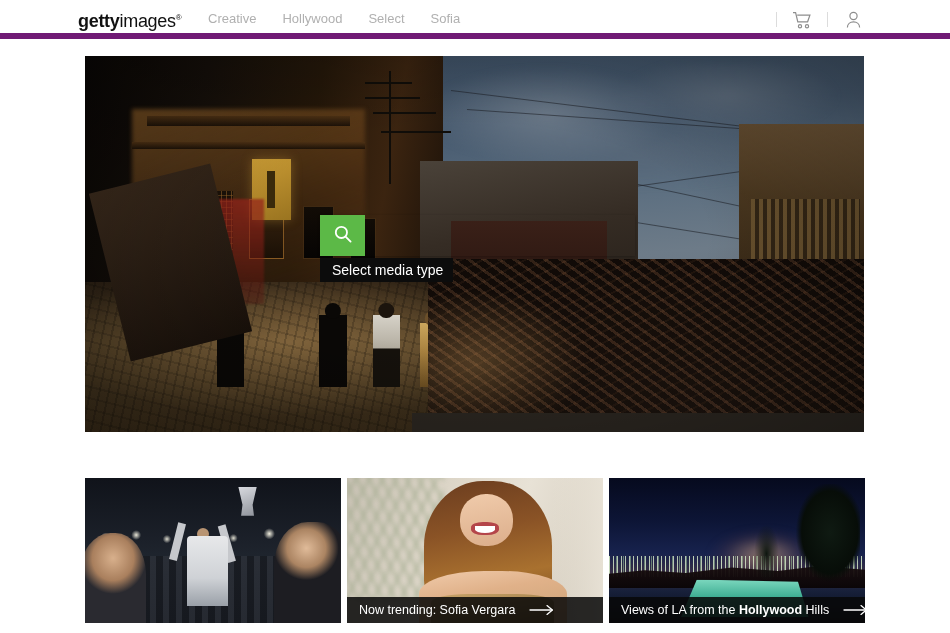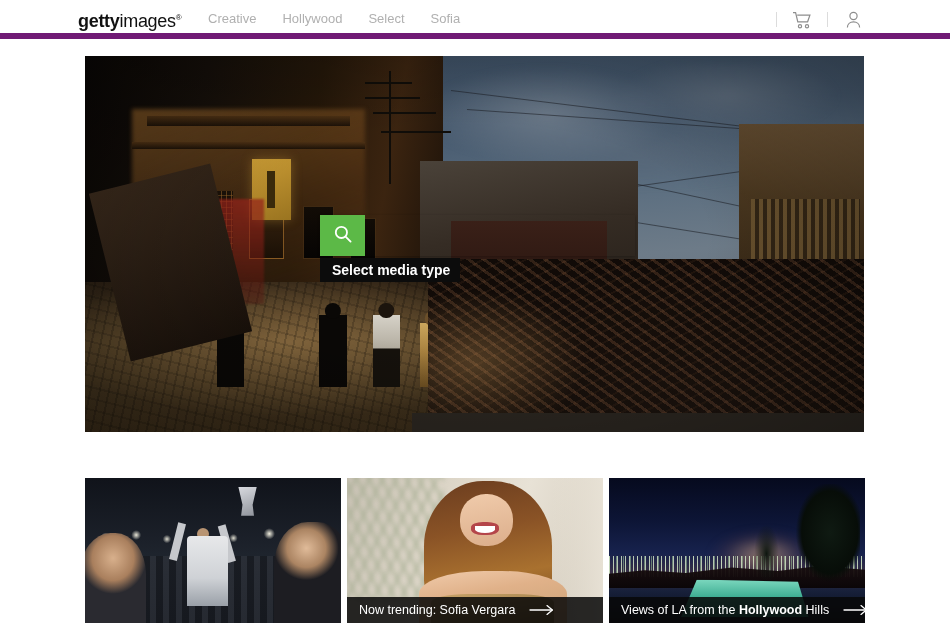--- a/index.html
+++ b/index.html
@@ -227,21 +227,21 @@
     border:none; cursor:pointer;
     display:flex; align-items:center; justify-content:center;
   }
   .media-type {
     position:absolute; left:320px; top:258px;
     height:24px; padding:0 10px 0 12px;
     background:#0c0c0c;
     display:flex; align-items:center;
   }
   .media-type span {
-    color:#fff; font-size:14px; font-weight:700; white-space:nowrap;
+    color:#fff; font-size:14px; font-weight:400; white-space:nowrap;
   }
 
   
   .cards {
     position:absolute; left:85px; top:478px;
     width:779px; height:145px;
     display:flex; gap:6px;
   }
   .card {
     position:relative;

